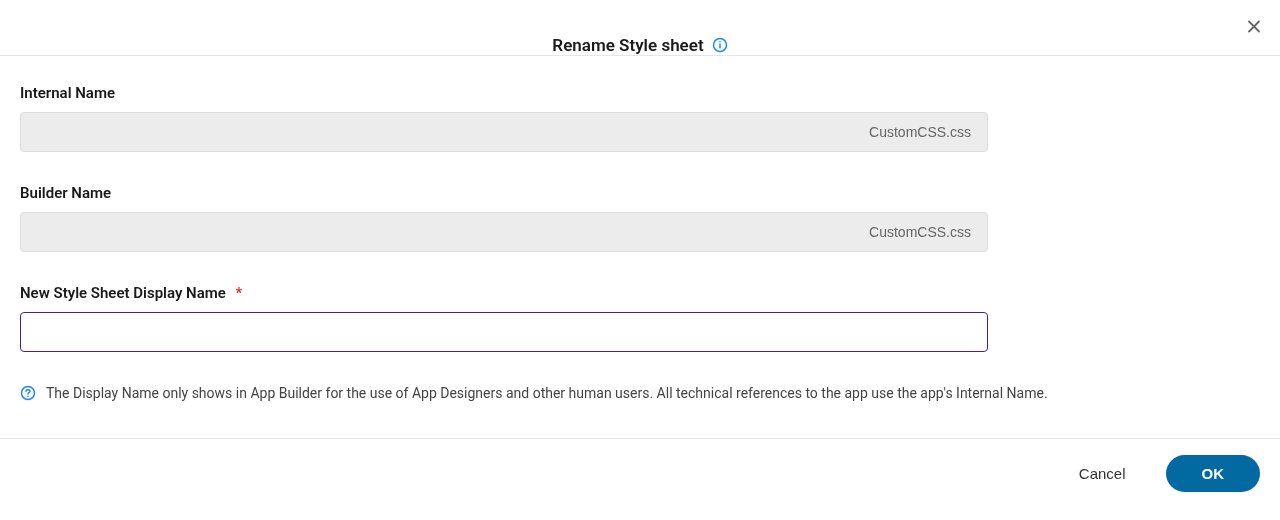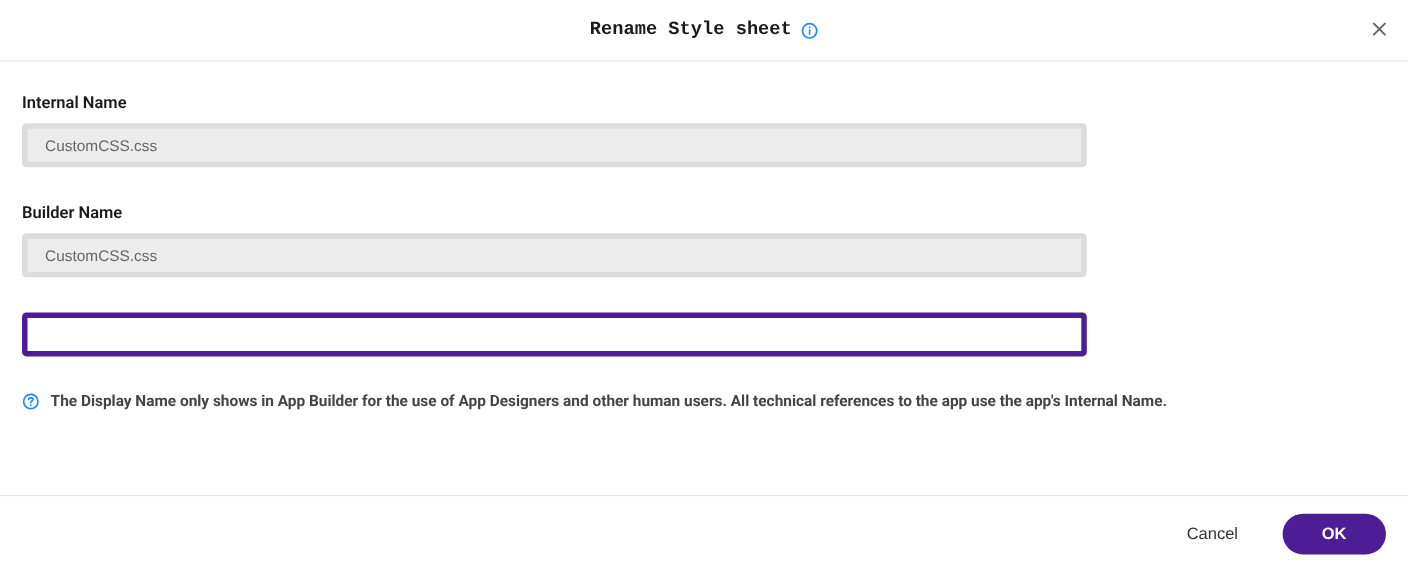--- a/index.html
+++ b/index.html
@@ -11,25 +11,24 @@
       font-family: -apple-system, BlinkMacSystemFont, "Segoe UI", Roboto, Helvetica, Arial, sans-serif;
       background: #ffffff;
       width: 1280px;
       height: 520px;
       overflow: hidden;
       position: relative;
     }
     .dialog-header {
       height: 56px;
       display: flex;
-      align-items: center;
+      align-items: flex-end;
       justify-content: center;
       border-bottom: 1px solid #e5e5e5;
       position: relative;
-      font-family: Liberation Mono, monospace;
     }
     .dialog-title {
       font-size: 17px;
       font-weight: 600;
       color: #1a1a1a;
       display: flex;
       align-items: center;
       gap: 8px;
     }
     .info-icon {
@@ -77,25 +76,26 @@
     .required-asterisk {
       color: #d93025;
       margin-left: 6px;
       font-weight: 600;
     }
     .form-input {
       width: 968px;
       height: 40px;
       padding: 8px 16px;
       font-size: 14px;
-      border: 5px solid #4c1d95;
+      border: 1px solid #4c1d95;
       border-radius: 4px;
       background: #ffffff;
       color: #333;
       outline: none;
+      text-align: right;
     }
     .form-input:disabled {
       background: #ececec;
       color: #666;
       border-color: #dcdcdc;
     }
     .help-row {
       display: flex;
       align-items: flex-start;
       gap: 10px;
@@ -111,45 +111,44 @@
       margin-top: 1px;
     }
     .help-icon svg {
       width: 16px;
       height: 16px;
     }
     .help-text {
       font-size: 14px;
       color: #444;
       line-height: 1.4;
-      font-weight: bold;
     }
     .dialog-footer {
       position: absolute;
-      bottom: 0;
+      bottom: 12px;
       left: 0;
       right: 0;
       border-top: 1px solid #e5e5e5;
       padding: 16px 20px;
       display: flex;
       justify-content: flex-end;
       align-items: center;
       gap: 28px;
       background: #fff;
     }
     .btn-cancel {
       background: none;
       border: none;
       font-size: 15px;
       color: #333;
       cursor: pointer;
       padding: 8px 12px;
     }
     .btn-ok {
-      background: #4c1d95;
+      background: #0369a1;
       border: none;
       border-radius: 22px;
       color: #fff;
       font-size: 15px;
       font-weight: 600;
       padding: 10px 36px;
       cursor: pointer;
     }
   </style>
 </head>
@@ -182,20 +181,24 @@
     <label class="form-label">Internal Name</label>
     <input type="text" class="form-input" disabled="" value="CustomCSS.css" style="">
   </div>
 
   <div class="form-group">
     <label class="form-label">Builder Name</label>
     <input type="text" class="form-input" disabled="" value="CustomCSS.css" style="">
   </div>
 
   <div class="form-group">
+    <label class="form-label">
+      <span>New Style Sheet Display Name</span>
+      <span class="required-asterisk">*</span>
+    </label>
     <input type="text" class="form-input" value="" style="">
   </div>
 
   <div class="help-row">
     <span class="help-icon">
       <svg viewBox="0 0 16 16" fill="none" stroke="#1e88ff" stroke-width="1.5">
         <circle cx="8" cy="8" r="6.5"></circle>
         <path d="M6 6.2 C6 4.2 10 4.2 10 6.2 C10 7.6 8 7.4 8 9" stroke-linecap="round"></path>
         <circle cx="8" cy="11.3" r="0.8" fill="#1e88ff" stroke="none"></circle>
       </svg>

